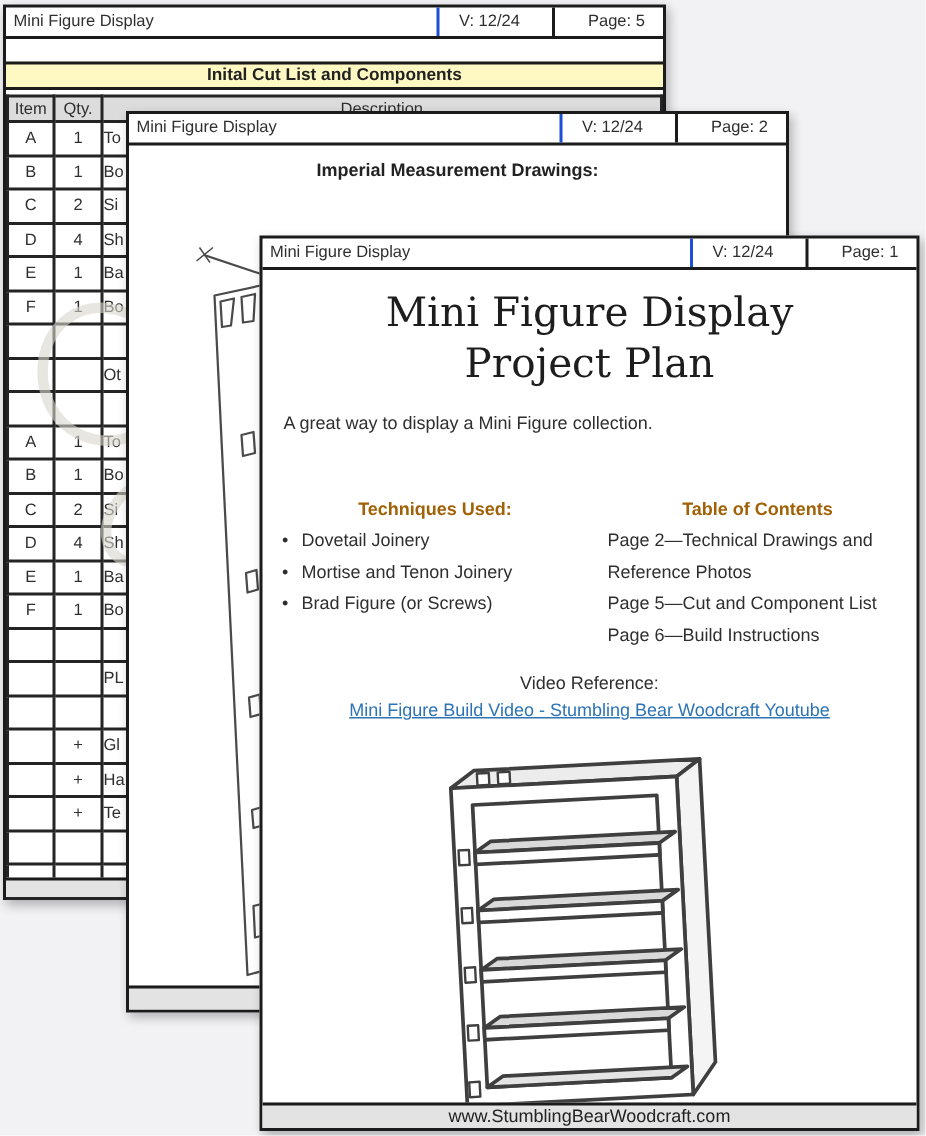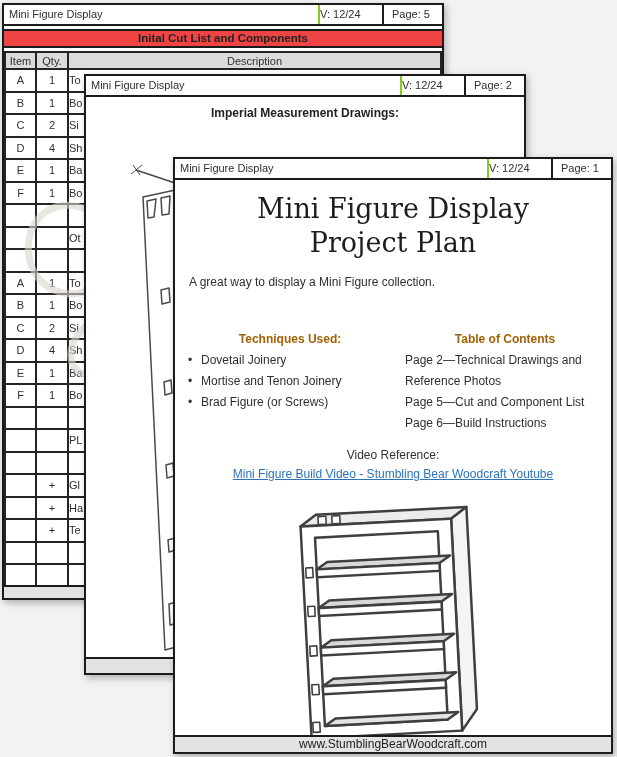--- a/index.html
+++ b/index.html
@@ -17,31 +17,31 @@
     border:2px solid #1b1b1b;
     box-shadow:2px 3px 7px rgba(0,0,0,0.28);
   }
   #page5{left:2px;top:3px;width:438px;height:593px;z-index:1;}
   #page2{left:84px;top:74px;width:438px;height:597px;z-index:2;}
   #page1{left:173px;top:157px;width:436px;height:593px;z-index:3;}
 
   
   .pheader{display:flex;height:19px;border-bottom:2px solid #1b1b1b;font-size:11px;line-height:19px;}
   .pheader .ph-title{flex:1;padding-left:5px;overflow:hidden;white-space:nowrap;}
-  .pheader .ph-ver{width:62px;border-left:2px solid #84cc16;padding-left:0;}
-  .pheader .ph-page{width:50px;border-left:2px solid #1b1b1b;padding-left:8px;}
+  .pheader .ph-ver{width:62px;border-left:2px solid #1d4ed8;padding-left:13px;}
+  .pheader .ph-page{width:50px;border-left:2px solid #1b1b1b;padding-left:22px;}
 
   .pfooter{position:absolute;left:0;right:0;bottom:0;background:#e3e3e3;border-top:2px solid #1b1b1b;}
   #page5 .pfooter{height:11px;}
   #page2 .pfooter{height:14px;}
   #page1 .pfooter{height:15px;text-align:center;font-size:12px;line-height:15px;color:#222;}
 
   
-  .banner{margin-top:3px;border-top:2px solid #1b1b1b;border-bottom:2px solid #1b1b1b;
-    background:#ef4444;height:15px;line-height:15px;text-align:center;
+  .banner{margin-top:15px;border-top:2px solid #1b1b1b;border-bottom:2px solid #1b1b1b;
+    background:#fef9c3;height:15px;line-height:15px;text-align:center;
     font-weight:bold;font-size:11.5px;color:#222;}
   table.cutlist{border-collapse:collapse;width:100%;margin-top:3px;table-layout:fixed;}
   table.cutlist th,table.cutlist td{border:2px solid #242424;padding:0;font-size:11px;font-weight:normal;}
   table.cutlist th{background:#dcdcdc;height:15px;}
   table.cutlist td{height:20.5px;}
   td.c-item,td.c-qty,th.c-item,th.c-qty{text-align:center;}
   td.c-desc{text-align:left;padding-left:4px;white-space:nowrap;}
   col.w-item{width:31px;} col.w-qty{width:32px;}
   .watermark{position:absolute;left:4px;top:188px;pointer-events:none;}
 

